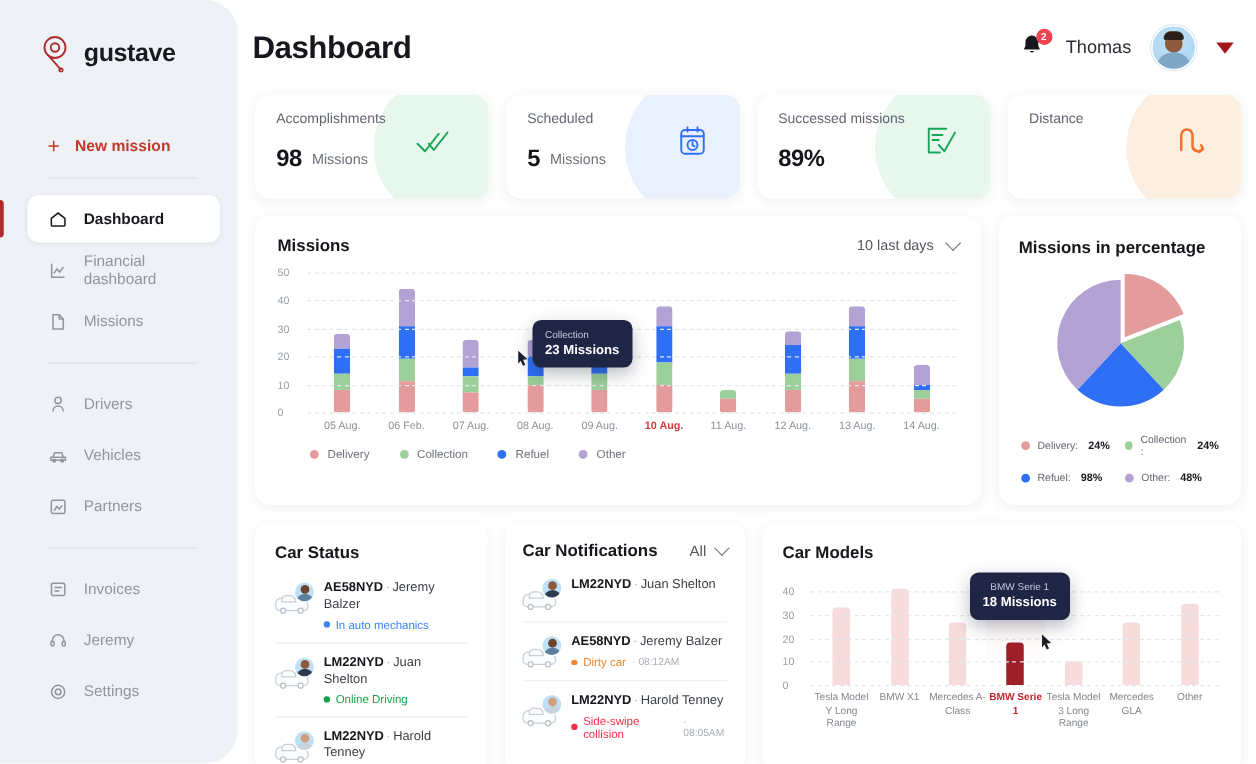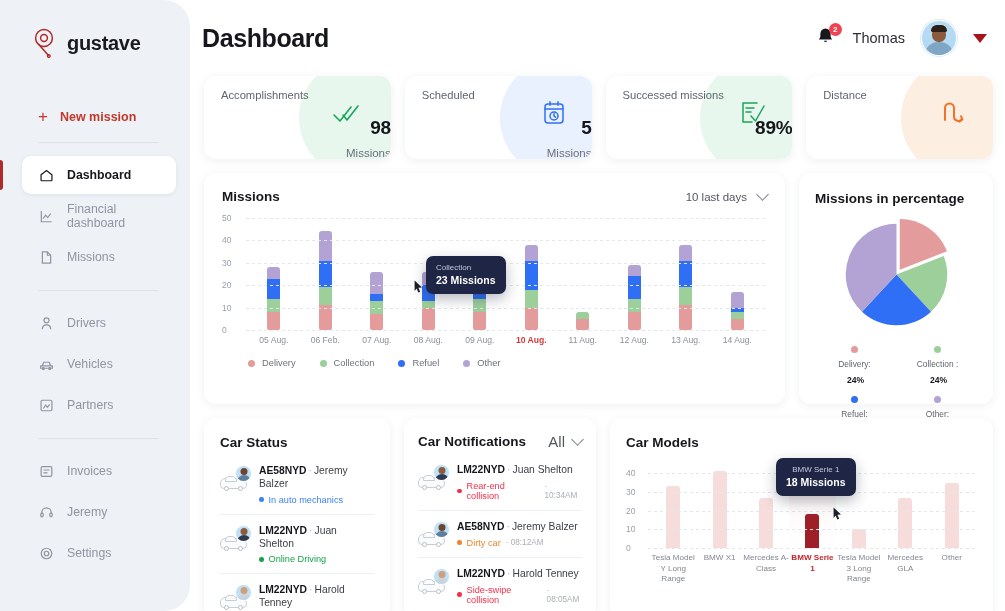--- a/index.html
+++ b/index.html
@@ -85,21 +85,21 @@
   .stat-card {
     flex:1; height:83px; background:#fff; border-radius:12px;
     box-shadow: 0 2px 9px rgba(45,60,90,0.08);
     padding: 13px 0 0 17px; position:relative; overflow:hidden;
   }
   .stat-blob {
     position:absolute; right:-20px; top:-16px;
     width:112px; height:116px; border-radius:50%;
   }
   .stat-label { font-size:11.2px; color:#5f646e; position:relative; z-index:2; }
-  .stat-value-row { display:flex; align-items:flex-end; gap:8px; margin-top:16px; position:relative; z-index:2;flex-direction:column; }
+  .stat-value-row { display:flex; align-items:center; gap:8px; margin-top:16px; position:relative; z-index:2; }
   .stat-value { font-size:19px; font-weight:700; color:#14161b; letter-spacing:-0.3px; }
   .stat-unit { font-size:11.5px; color:#6b7079; }
   .stat-icon { position:absolute; right:26px; top:27px; z-index:3; }
 
   
   .row2 { display:flex; gap:14px; margin-top:14px; padding-left:2px; }
   .card { background:#fff; border-radius:12px; box-shadow: 0 2px 9px rgba(45,60,90,0.08); }
   .missions-card { flex:1; height:231px; padding:16px 18px 0 18px; position:relative; }
   .card-head { display:flex; align-items:center; }
   .card-title { font-size:13.5px; font-weight:700; color:#15171c; }
@@ -128,21 +128,21 @@
     padding:7px 10px 8px 10px; z-index:20; box-shadow:0 5px 14px rgba(20,25,45,0.3);
   }
   .tt-title { font-size:8px; color:#c7cbdd; }
   .tt-val { font-size:10.5px; font-weight:600; margin-top:2px; }
   .cursor-arrow { position:absolute; z-index:22; width:9px; height:13px; }
 
   
   .pie-card { width:194px; height:231px; padding:16px 16px 0 16px; position:relative; }
   .pie-wrap { position:relative; width:135px; height:113px; margin: 12px auto 0 auto; }
   .pie-legend { display:grid; grid-template-columns: 1fr 1fr; gap:11px 8px; margin-top:14px; padding:0 2px; }
-  .pl-item { display:flex; align-items:center; gap:6px; font-size:8.4px; color:#61666f;flex-direction:column; }
+  .pl-item { display:flex; align-items:center; gap:6px; font-size:8.4px; color:#61666f; }
   .pl-val { font-weight:700; color:#15171c; margin-left:2px; font-size:8.6px; }
 
   
   .row3 { display:flex; gap:14px; margin-top:14px; padding-left:2px; }
   .status-card { width:186px; padding:15px 16px 0 16px; }
   .notif-card { width:192px; padding:15px 14px 0 14px; }
   .models-card { flex:1; padding:15px 16px 0 16px; position:relative; }
   .list-row { display:flex; align-items:flex-start; gap:9px; padding:10px 0 9px 0; border-bottom:1px solid #edf0f4; }
   .list-row:last-child { border-bottom:none; }
   .car-av { width:30px; height:24px; position:relative; flex:0 0 30px; margin-top:2px; }
@@ -158,21 +158,21 @@
     width:7px; height:7px; border-radius:50%; }
   .ma-body { position:absolute; left:50%; bottom:-1px; transform:translateX(-50%);
     width:14px; height:7px; border-radius:7px 7px 0 0; }
   .lr-main { font-size:10.3px; color:#14161b; line-height:1.25; }
   .lr-plate { font-weight:700; }
   .lr-sep { color:#aeb3bb; margin:0 2px; }
   .lr-person { font-weight:400; color:#3a3e46; }
   .lr-sub { display:flex; align-items:center; gap:5px; margin-top:4px; font-size:9.2px; }
   .sdot { width:4.5px; height:4.5px; border-radius:50%; flex:0 0 4.5px; }
   .lr-time { color:#a9aeb7; font-size:8.2px; font-weight:400; }
-  .allsel { margin-left:auto; display:flex; align-items:center; gap:8px; font-size:15px; color:#53575f; cursor:pointer; }
+  .allsel { margin-left:auto; display:flex; align-items:center; gap:8px; font-size:12px; color:#53575f; cursor:pointer; }
 
   .models-plot { position:relative; height:84px; margin-top:13px; padding-left:24px; }
   .mbars { position:absolute; left:24px; right:2px; top:0; bottom:0; display:flex; }
   .mcol { flex:1; display:flex; flex-direction:column; justify-content:flex-end; align-items:center; position:relative; }
   .mcol.sel { background: linear-gradient(to bottom, rgba(250,238,238,0.75), rgba(250,238,238,0)); }
   .mbar { width:14px; background:#f7dcdc; border-radius:3px 3px 0 0; }
   .mbar.sel { background:#9e1f28; }
   .mxlabels { display:flex; margin-left:24px; padding-right:2px; margin-top:5px; }
   .mxlab { flex:1; text-align:center; font-size:8.1px; color:#82878f; line-height:1.3; }
   .mxlab.sel { color:#c0262f; font-weight:700; }
@@ -639,25 +639,20 @@
                 <span class="car-win"></span>
                 <span class="car-wheel" style="left:4px"></span>
                 <span class="car-wheel" style="left:18px"></span>
                 <span class="mini-av">
                   <span class="ma-body" style="background:#2e3b4e"></span>
                   <span class="ma-head" style="background:#8a5c3b"></span>
                 </span>
               </div>
               <div style="flex: 1 1 0%;">
                 <div class="lr-main"><span class="lr-plate">LM22NYD</span><span class="lr-sep">·</span><span class="lr-person">Juan Shelton</span></div>
-                <div class="lr-sub">
-                  <span class="sdot" style="background:#f1304a"></span>
-                  <span style="color:#f1304a">Rear-end collision</span>
-                  <span class="lr-time">· 10:34AM</span>
-                </div>
               </div>
             </div>
             <div class="list-row">
               <div class="car-av">
                 <span class="car-body"></span>
                 <span class="car-win"></span>
                 <span class="car-wheel" style="left:4px"></span>
                 <span class="car-wheel" style="left:18px"></span>
                 <span class="mini-av">
                   <span class="ma-body" style="background:#5e7f9b"></span>

